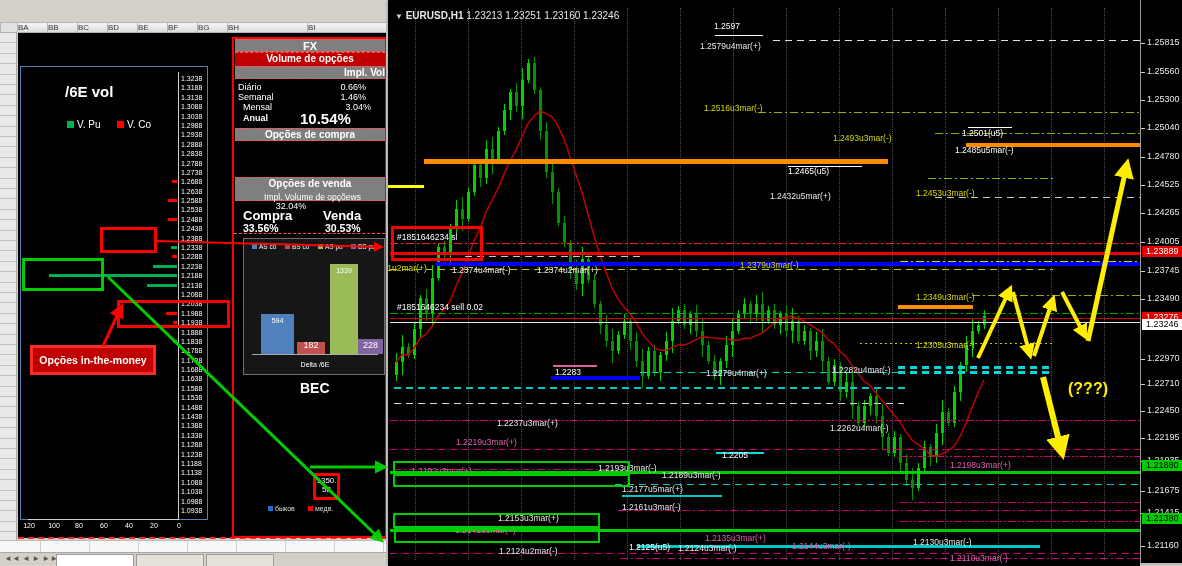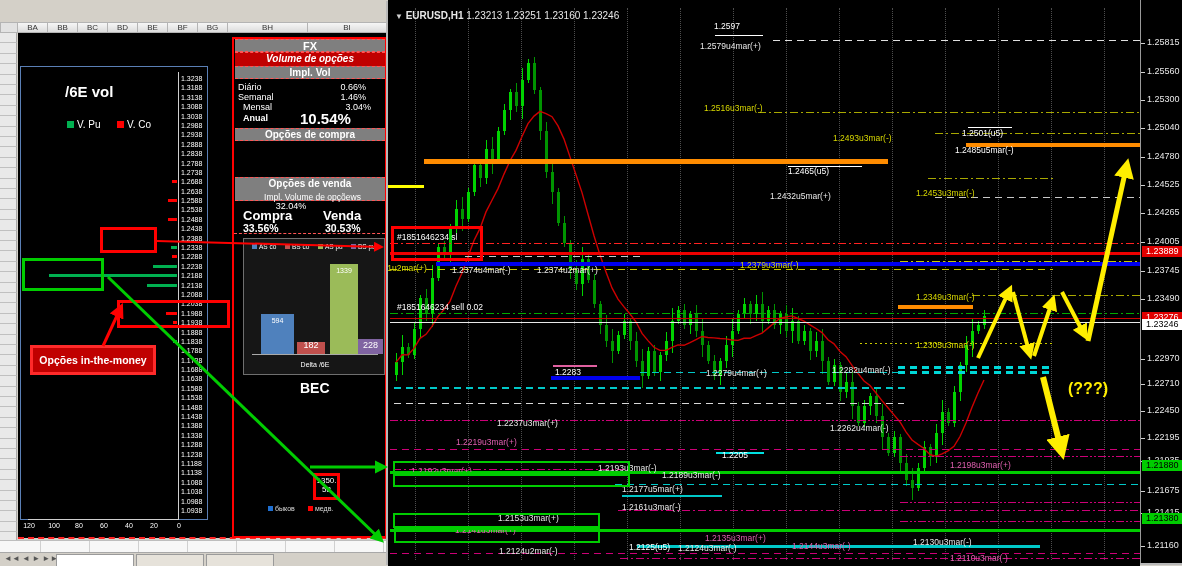--- a/index.html
+++ b/index.html
@@ -1,19 +1,19 @@
 <!DOCTYPE html>
 <html><head>
 <meta charset="utf-8">
 <style>
   html,body{margin:0;padding:0;background:#9a9a9a;font-family:"Liberation Sans",sans-serif;}
   #page{position:relative;width:1182px;height:566px;background:#d4d0c8;overflow:hidden;}
   .abs{position:absolute;}
   .nb{position:absolute;left:2px;top:3px;width:106px;height:17px;background:#fff;border:1px solid #7f9db9;font-size:11px;padding:1px 4px;color:#000;}
-  .colhdr{position:absolute;top:22px;height:11px;background:linear-gradient(#f6f6f6,#dcdcdc);border:1px solid #b4b4b4;border-left:none;font-size:8px;color:#333;text-align:center;line-height:10px;box-sizing:border-box;}
+  .colhdr{position:absolute;top:22px;height:11px;background:linear-gradient(#f6f6f6,#dcdcdc);border:1px solid #b4b4b4;border-left:none;font-size:8px;color:#333;line-height:10px;box-sizing:border-box;}
   .band{position:absolute;left:235px;width:150px;color:#fff;font-weight:bold;text-align:center;border-top:1px dashed #ff5555;border-bottom:1px dashed #ff5555;box-sizing:border-box;}
   .gray{background:#7f7f7f;}
   .redband{background:#c00000;}
   .fxrow{position:absolute;left:238px;width:144px;color:#fff;font-size:9px;}
   .fxrow b{position:absolute;right:16px;font-weight:normal;}
   .clabel{position:absolute;white-space:nowrap;font-size:8.5px;line-height:9px;}
   .axlab{position:absolute;left:1146px;width:36px;height:11px;font-size:9px;line-height:11px;color:#e8e8e8;}
   .axbox{position:absolute;left:1141px;width:40px;height:11px;font-size:9px;line-height:11px;padding-left:4px;box-sizing:border-box;}
   .ladder{position:absolute;left:181px;width:28px;font-size:7px;line-height:9px;color:#fff;white-space:nowrap;}
   .rowhdr{position:absolute;left:0;width:17px;background:#e9e9e9;border-bottom:1px solid #c0c0c0;border-right:1px solid #a8a8a8;box-sizing:border-box;}
@@ -164,22 +164,22 @@
       <div class="abs" style="left: 70px; top: 522px; width: 18px; color: rgb(255, 255, 255); font-size: 7px; text-align: center;">80</div>
       <div class="abs" style="left: 95px; top: 522px; width: 18px; color: rgb(255, 255, 255); font-size: 7px; text-align: center;">60</div>
       <div class="abs" style="left: 120px; top: 522px; width: 18px; color: rgb(255, 255, 255); font-size: 7px; text-align: center;">40</div>
       <div class="abs" style="left: 145px; top: 522px; width: 18px; color: rgb(255, 255, 255); font-size: 7px; text-align: center;">20</div>
       <div class="abs" style="left: 170px; top: 522px; width: 18px; color: rgb(255, 255, 255); font-size: 7px; text-align: center;">0</div>
       <div class="abs" style="left: 28px; top: 519px; width: 150px; height: 1px; background: rgb(207, 207, 207);"></div>
     </div>
 
   <div class="abs" style="left:232px;top:37px;width:155px;height:501px;background:#000;border:2px solid #ff0000;box-sizing:border-box;"></div>
   <div class="band gray" style="top:39px;height:13px;font-size:11px;line-height:12px;">FX</div>
-  <div class="band redband" style="top:52px;height:19px;font-size:10px;line-height:11px;font-style:italic;">Volume de opções</div>
-  <div class="band gray" style="top:66px;height:13px;font-size:10px;line-height:12px;">Impl. Vol</div>
+  <div class="band redband" style="top:52px;height:19px;font-size:10px;line-height:11px;">Volume de opções</div>
+  <div class="band gray" style="top:66px;height:13px;font-size:10px;line-height:12px;text-align:right;">Impl. Vol</div>
   <div class="fxrow" style="top:82px;"><span>Diário</span><b>0.66%</b></div>
   <div class="fxrow" style="top:92px;"><span>Semanal</span><b>1.46%</b></div>
   <div class="fxrow" style="top:102px;padding-left:5px;"><span>Mensal</span><b>3.04%</b></div>
   <div class="fxrow" style="top:113px;padding-left:5px;font-weight:bold;"><span>Anual</span></div>
   <div class="abs" style="left:300px;top:110px;color:#fff;font-size:15px;font-weight:bold;">10.54%</div>
   <div class="band gray" style="top:128px;height:13px;font-size:10px;line-height:12px;">Opções de compra</div>
   <div class="band gray" style="top:177px;height:24px;font-size:10px;line-height:12px;">Opções de venda</div>
   <div class="abs" style="left:240px;top:192px;width:145px;color:#fff;font-size:8.5px;text-align:center;">Impl.  Volume de opçõews</div>
   <div class="abs" style="left:236px;top:201px;width:110px;color:#fff;font-size:9px;text-align:center;">32.04%</div>
   <div class="abs" style="left:243px;top:208px;color:#fff;font-size:13px;font-weight:bold;">Compra</div>

